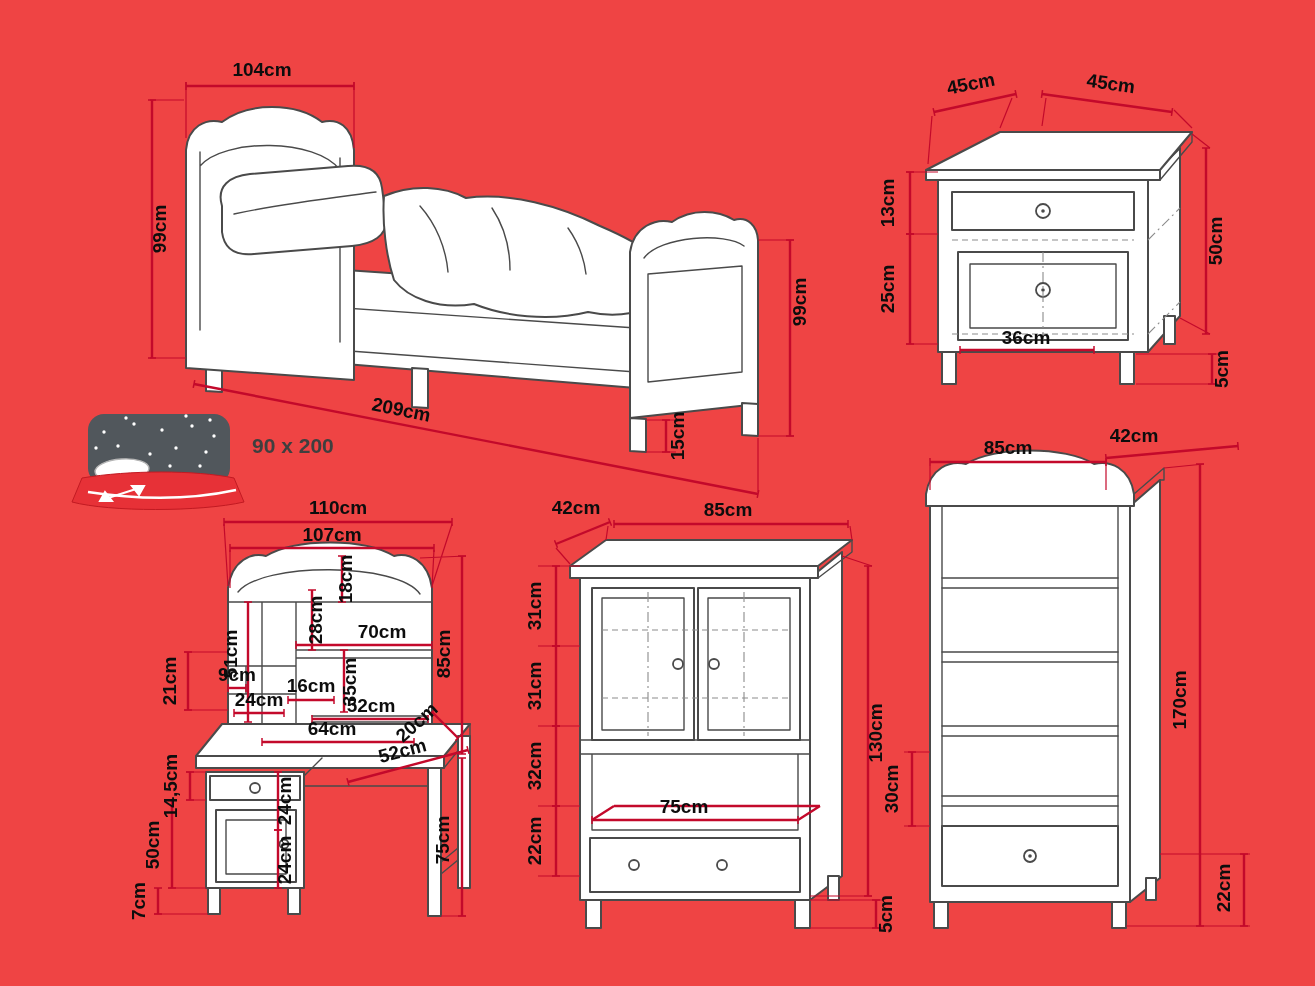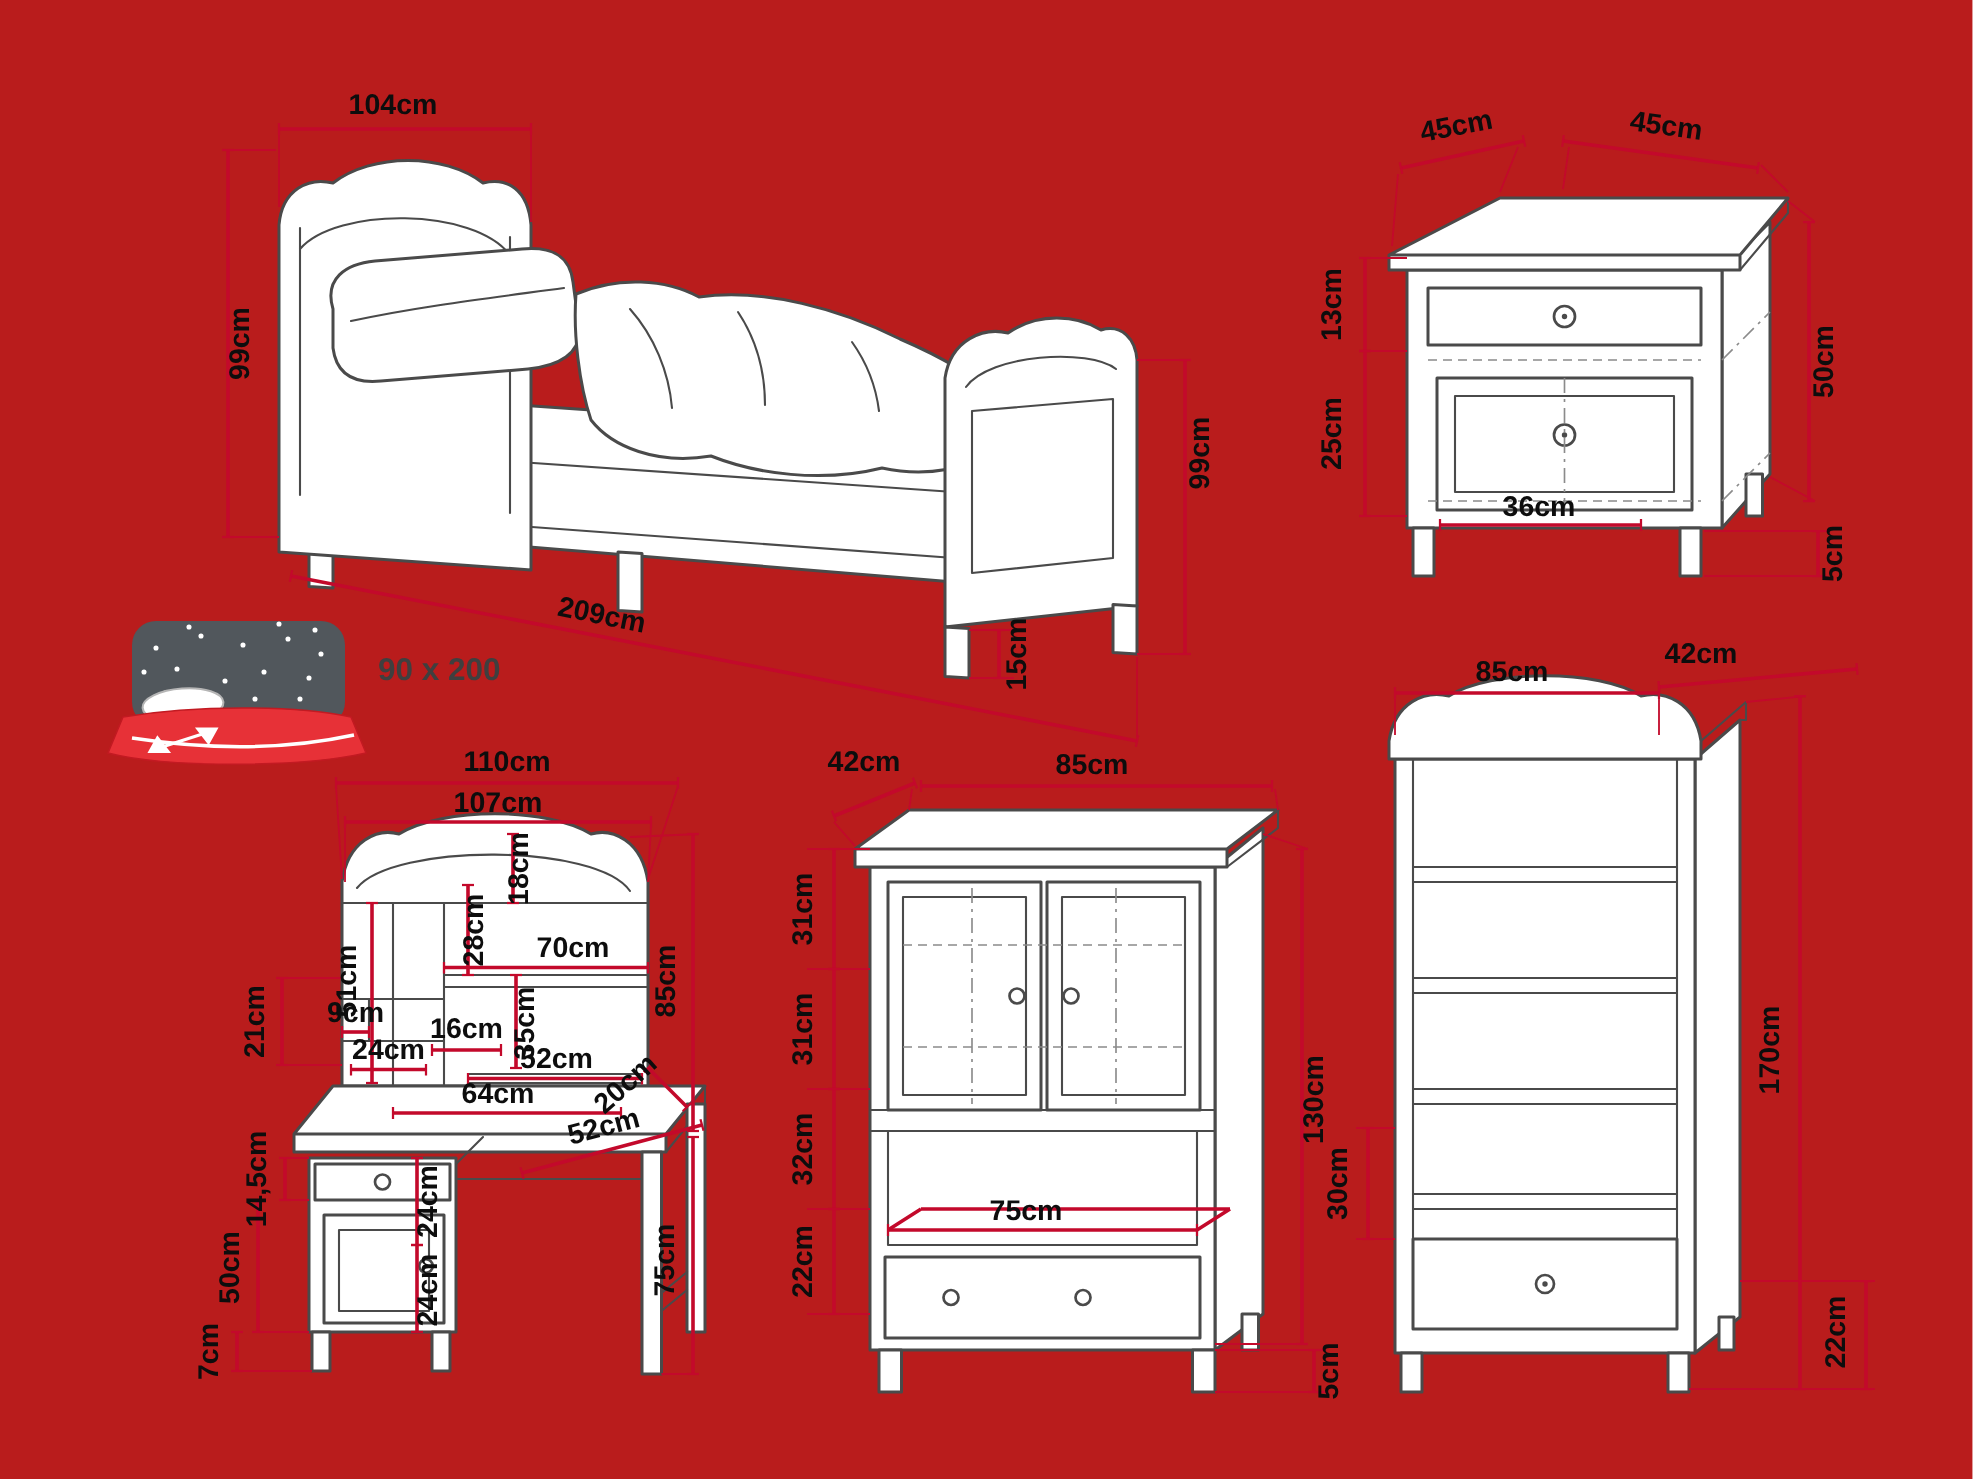--- a/index.html
+++ b/index.html
@@ -1,16 +1,16 @@
 <!DOCTYPE html>
 <html><head>
 <meta charset="utf-8">
 <style>
   html,body{margin:0;padding:0;background:#fff}
-  .stage{position:relative;width:1315px;height:986px;background:#b91c1c;overflow:hidden;
+  .stage{position:relative;width:1315px;height:986px;background:#ef4444;overflow:hidden;
          font-family:"Liberation Sans",sans-serif}
   svg{position:absolute;left:0;top:0}
   .ot  {stroke:#4a4a4a;stroke-width:1.4;fill:none;stroke-linejoin:round;stroke-linecap:round}
   .of  {stroke:#4a4a4a;stroke-width:2;fill:#ffffff;stroke-linejoin:round}
   .dash{stroke:#8b8b8b;stroke-width:1.1;fill:none;stroke-dasharray:6 4}
   .ddot{stroke:#8b8b8b;stroke-width:1.1;fill:none;stroke-dasharray:10 4 2 4}
   .dim {stroke:#c3092b;stroke-width:2.4;fill:none;
         marker-start:url(#tick);marker-end:url(#tick)}
   .dimp{stroke:#c3092b;stroke-width:2.4;fill:none}
   .ext {stroke:#c3092b;stroke-width:1.2;fill:none}

